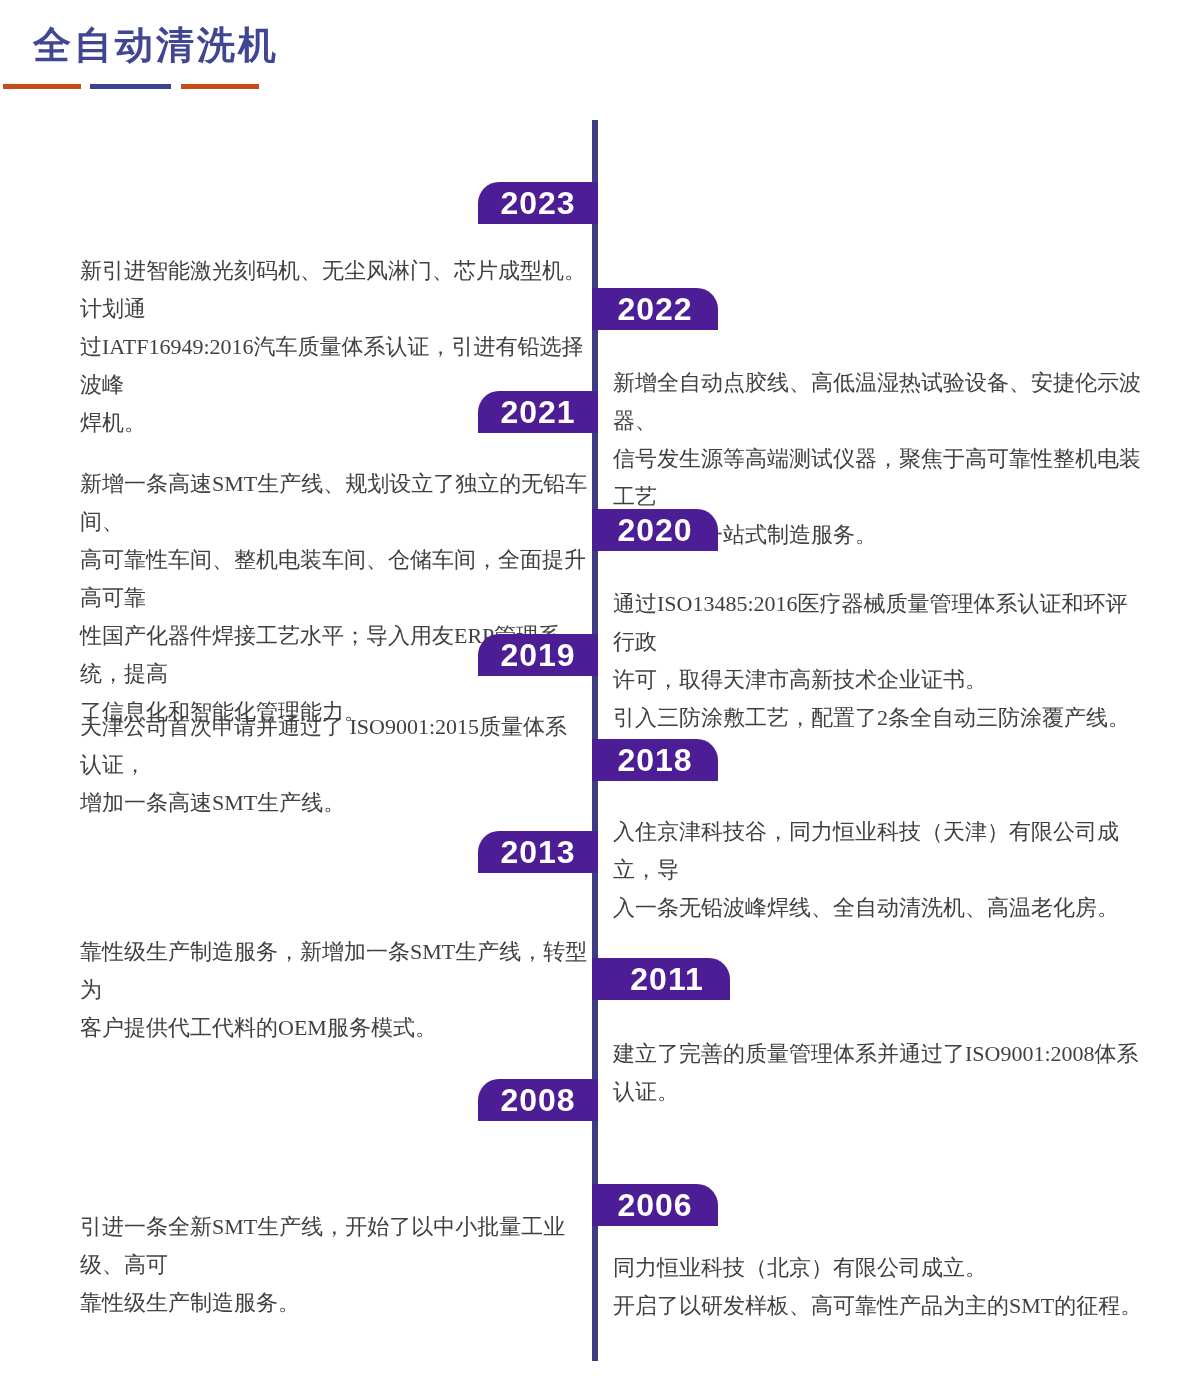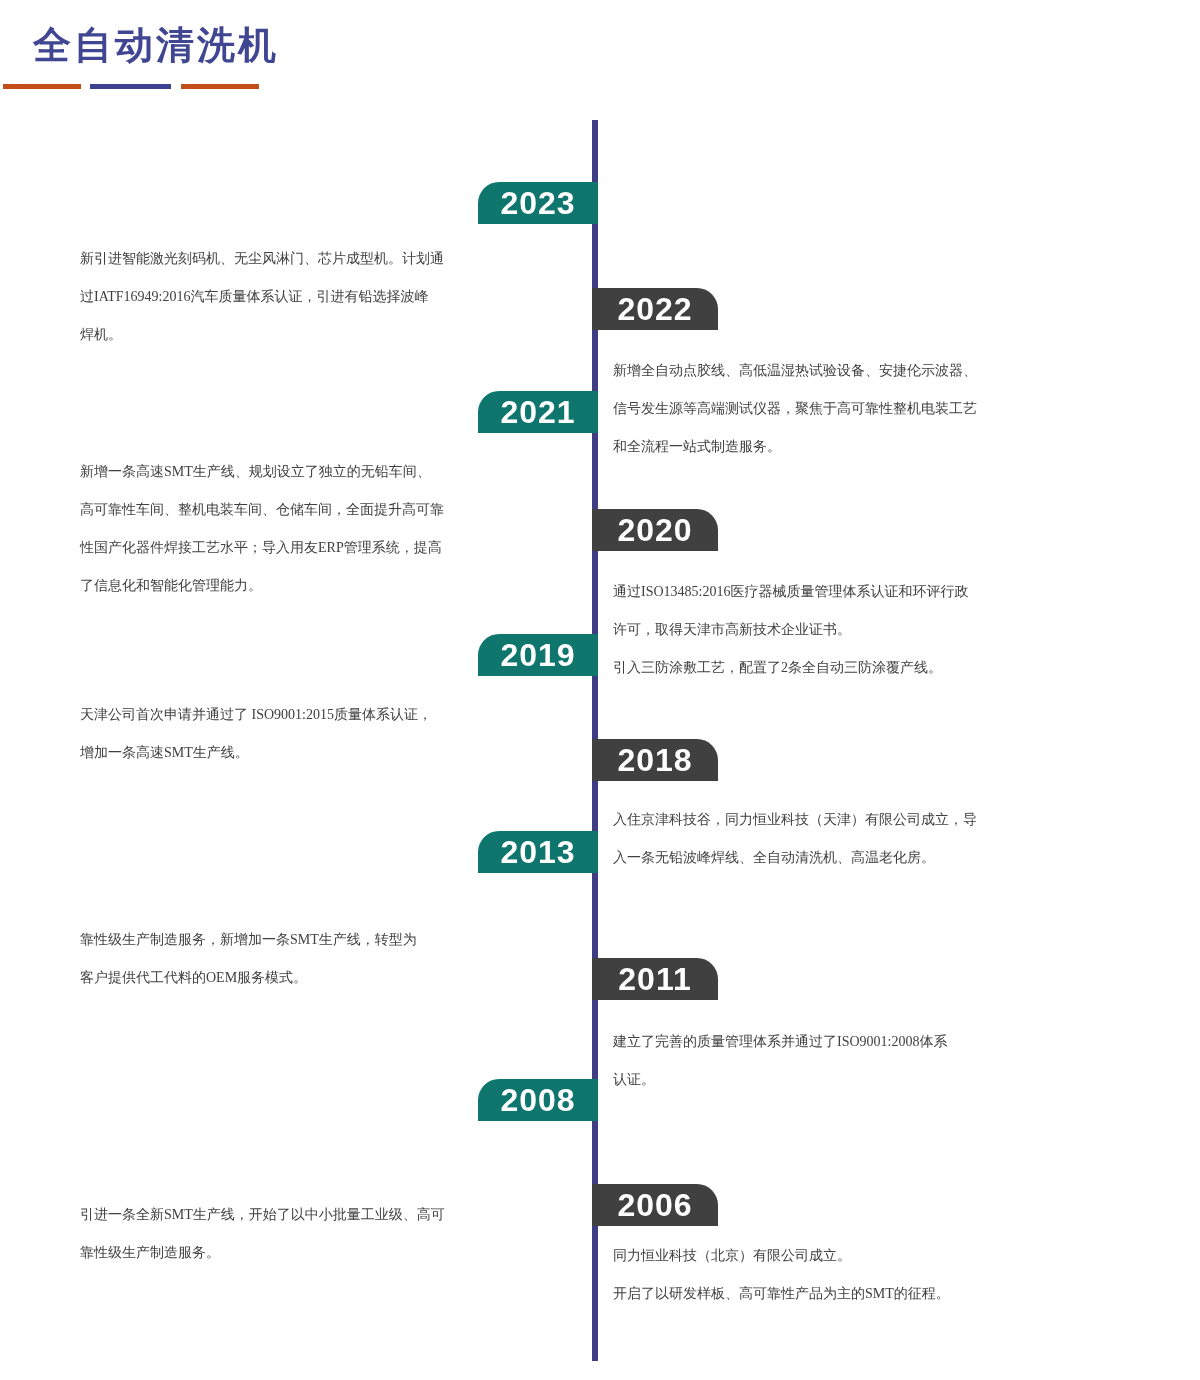--- a/index.html
+++ b/index.html
@@ -40,49 +40,50 @@
     text-align:center;
     font-size:32px;
     font-weight:bold;
     color:#ffffff;
     letter-spacing:1px;
     z-index:2;
   }
   .badge.left{
     left:478px;
     width:120px;
-    background:#0f766e;
+    background:#4c1d95;
     border-radius:21px 0 0 0;
   }
   .badge.right{
     left:592px;
     width:126px;
-    background:#404040;
+    background:#4c1d95;
     border-radius:0 21px 0 0;
   }
   .desc{
     position:absolute;
-    font-size:14px;
+    font-size:22px;
     line-height:38px;
     color:#404040;
     white-space:pre-line;
     font-family:"Liberation Serif","DejaVu Serif",serif;
+    margin-top:12px;
   }
   .desc.left{left:80px;width:508px;}
   .desc.right{left:613px;width:532px;}
 
   
   .bt-2023{top:182px;}  .dt-2023{top:240px;}
   .bt-2022{top:288px;}  .dt-2022{top:352px;}
   .bt-2021{top:391px;}  .dt-2021{top:453px;}
   .bt-2020{top:509px;}  .dt-2020{top:573px;}
   .bt-2019{top:634px;}  .dt-2019{top:696px;}
   .bt-2018{top:739px;}  .dt-2018{top:801px;}
   .bt-2013{top:831px;}  .dt-2013{top:921px;}
-  .bt-2011{top:958px;}  .dt-2011{top:1023px;}
+  .bt-2011{top:958px;padding-left:12px;}  .dt-2011{top:1023px;}
   .bt-2008{top:1079px;} .dt-2008{top:1196px;}
   .bt-2006{top:1184px;} .dt-2006{top:1237px;}
 </style>
 </head>
 <body>
 
 <div class="page">
 
   <div class="page-title">全自动清洗机</div>
   <div class="bar bar-1"></div>

